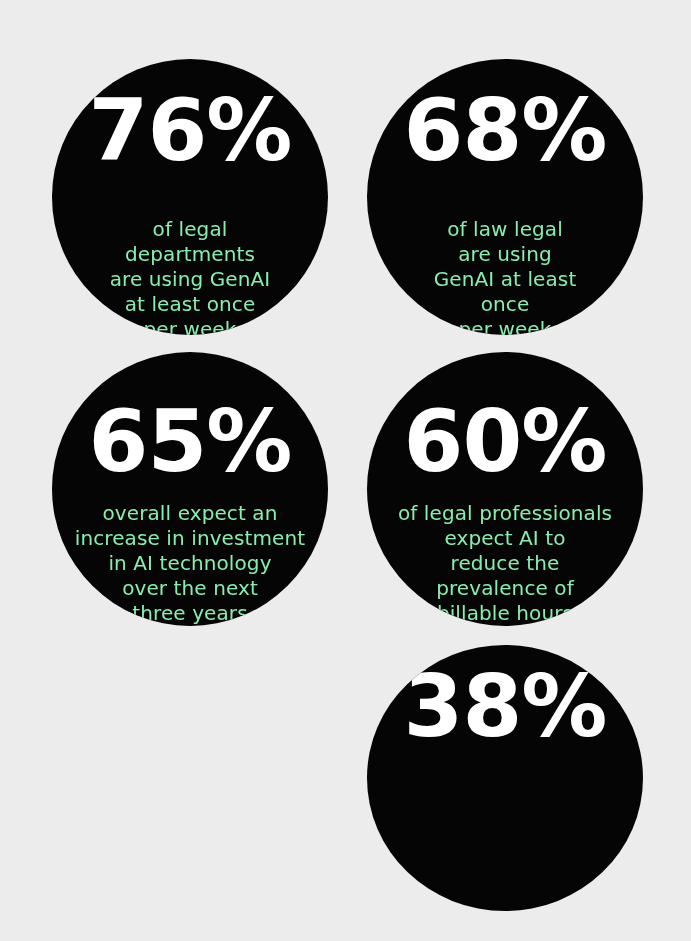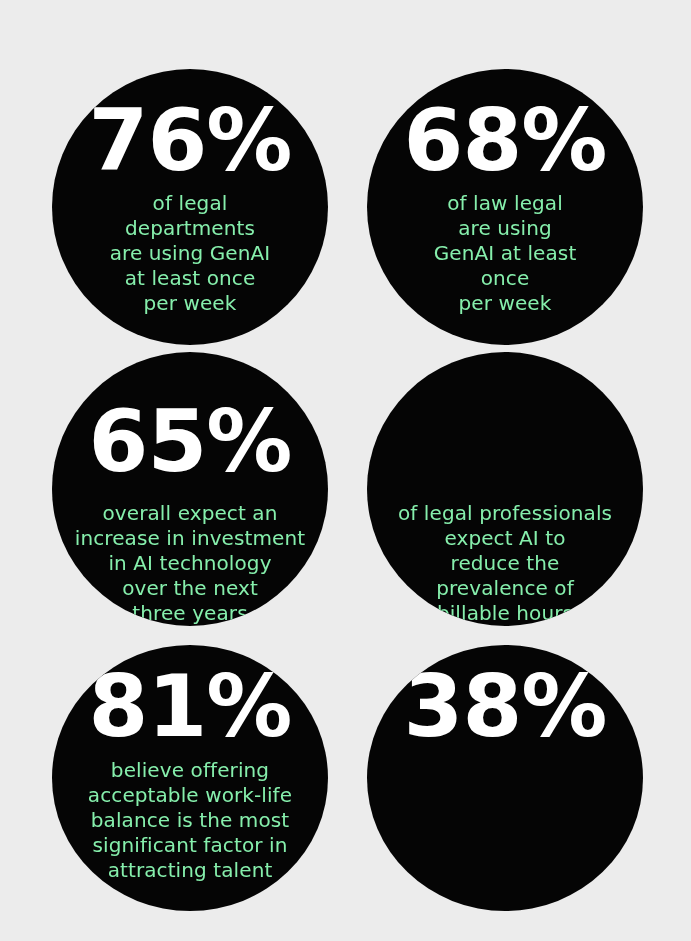--- a/index.html
+++ b/index.html
@@ -41,21 +41,21 @@
     justify-content: flex-start;
     box-sizing: border-box;
     overflow: hidden;
   }
 
   
   .col-1 { left: 52px;  width: 276px; }
   .col-2 { left: 367px; width: 276px; }
 
   
-  .row-1 { top: 69px;  height: 276px; }
+  .row-1 { top: 59px;  height: 276px; gap: 36px; }
   .row-2 { top: 352px; height: 274px; justify-content: flex-end; }
   .row-3 { top: 645px; height: 266px; }
 
   
   .pad-r1 { padding-top: 38px; }
   .pad-r2 { padding-top: 36px; }
   .pad-r3 { padding-top: 28px; }
 
   .stat-value {
     color: #ffffff;
@@ -115,34 +115,27 @@
     <div class="stat-circle col-1 row-2 pad-r2">
       <div class="stat-value">65%</div>
       <div class="stat-caption caption-wide gap-r2">overall expect an
 increase in investment
 in AI technology
 over the next
 three years</div>
     </div>
 
     <div class="stat-circle col-2 row-2 pad-r2">
+      <div class="stat-value">60%</div>
       <div class="stat-caption caption-wide gap-r2">of legal professionals
 expect AI to
 reduce  the
 prevalence of
 billable hours</div>
     </div>
 
-    <div class="stat-circle col-1 row-3 pad-r3">
-      <div class="stat-value">81%</div>
-      <div class="stat-caption caption-wide gap-r3">believe offering
-acceptable work-life
-balance is the most
-significant factor in
-attracting talent</div>
-    </div>
 
     <div class="stat-circle col-2 row-3 pad-r3">
       <div class="stat-value">38%</div>
     </div>
 
   </div>
 </div>
 
 </body></html>

